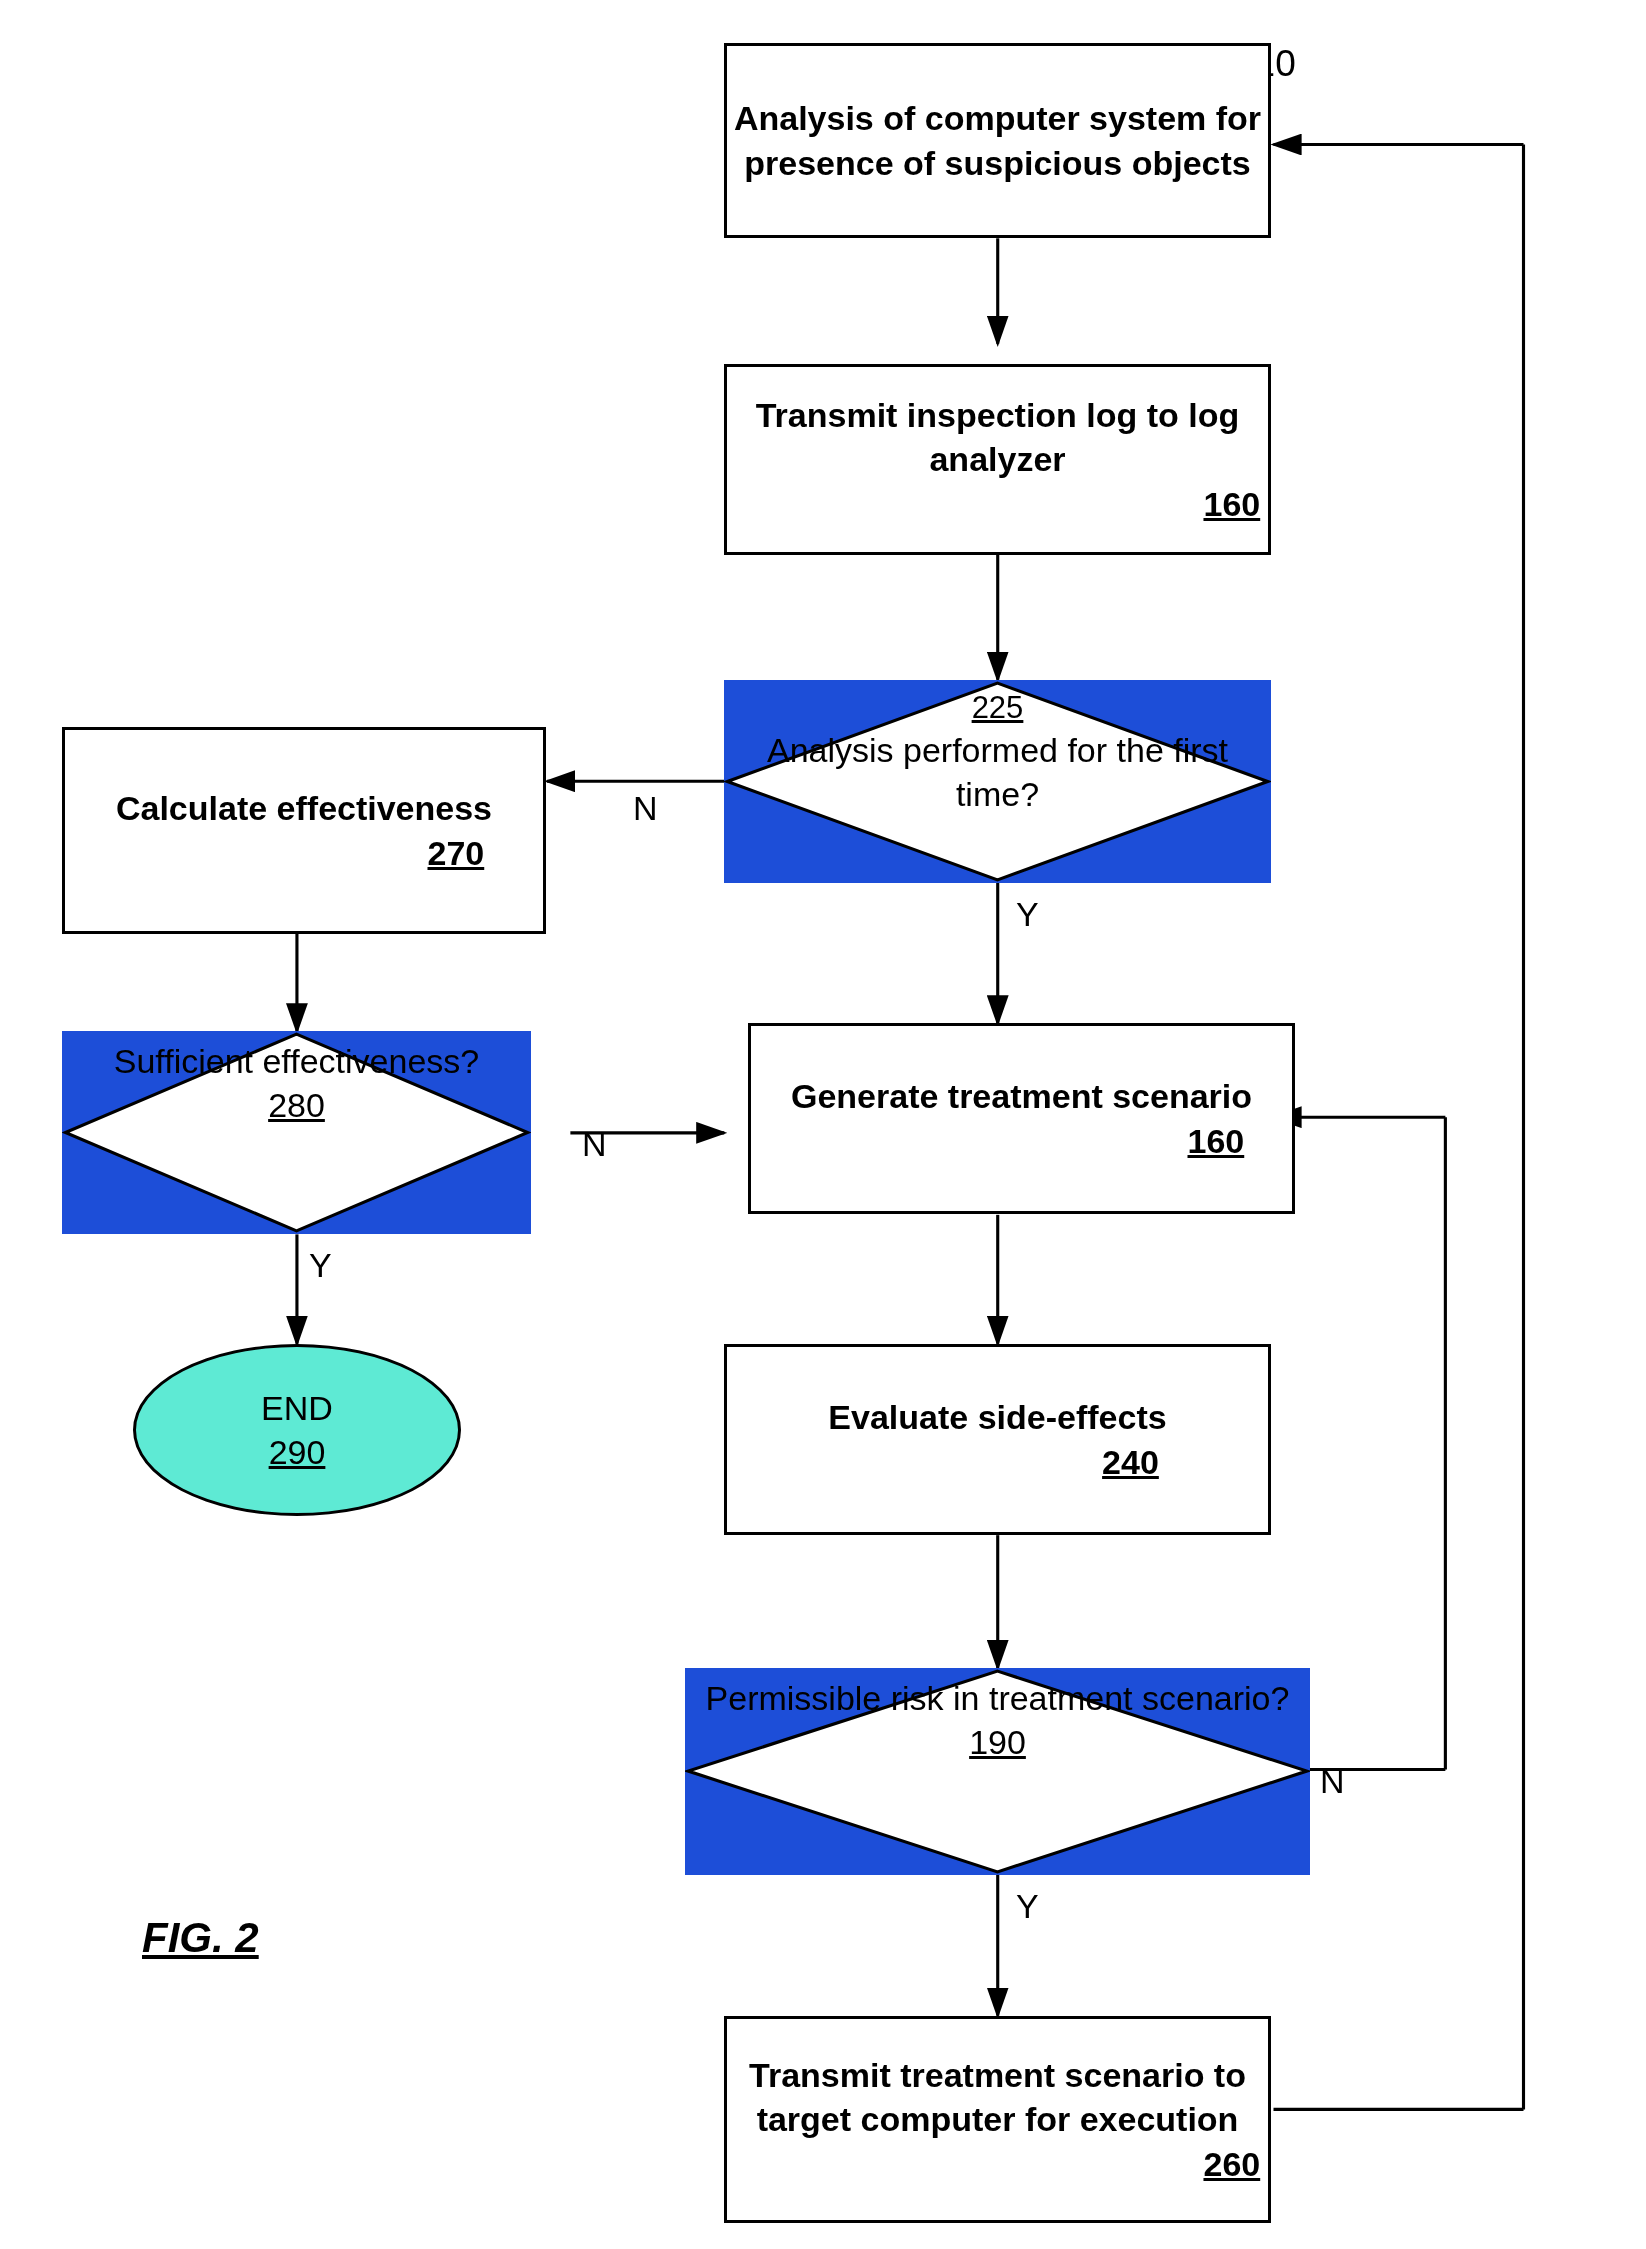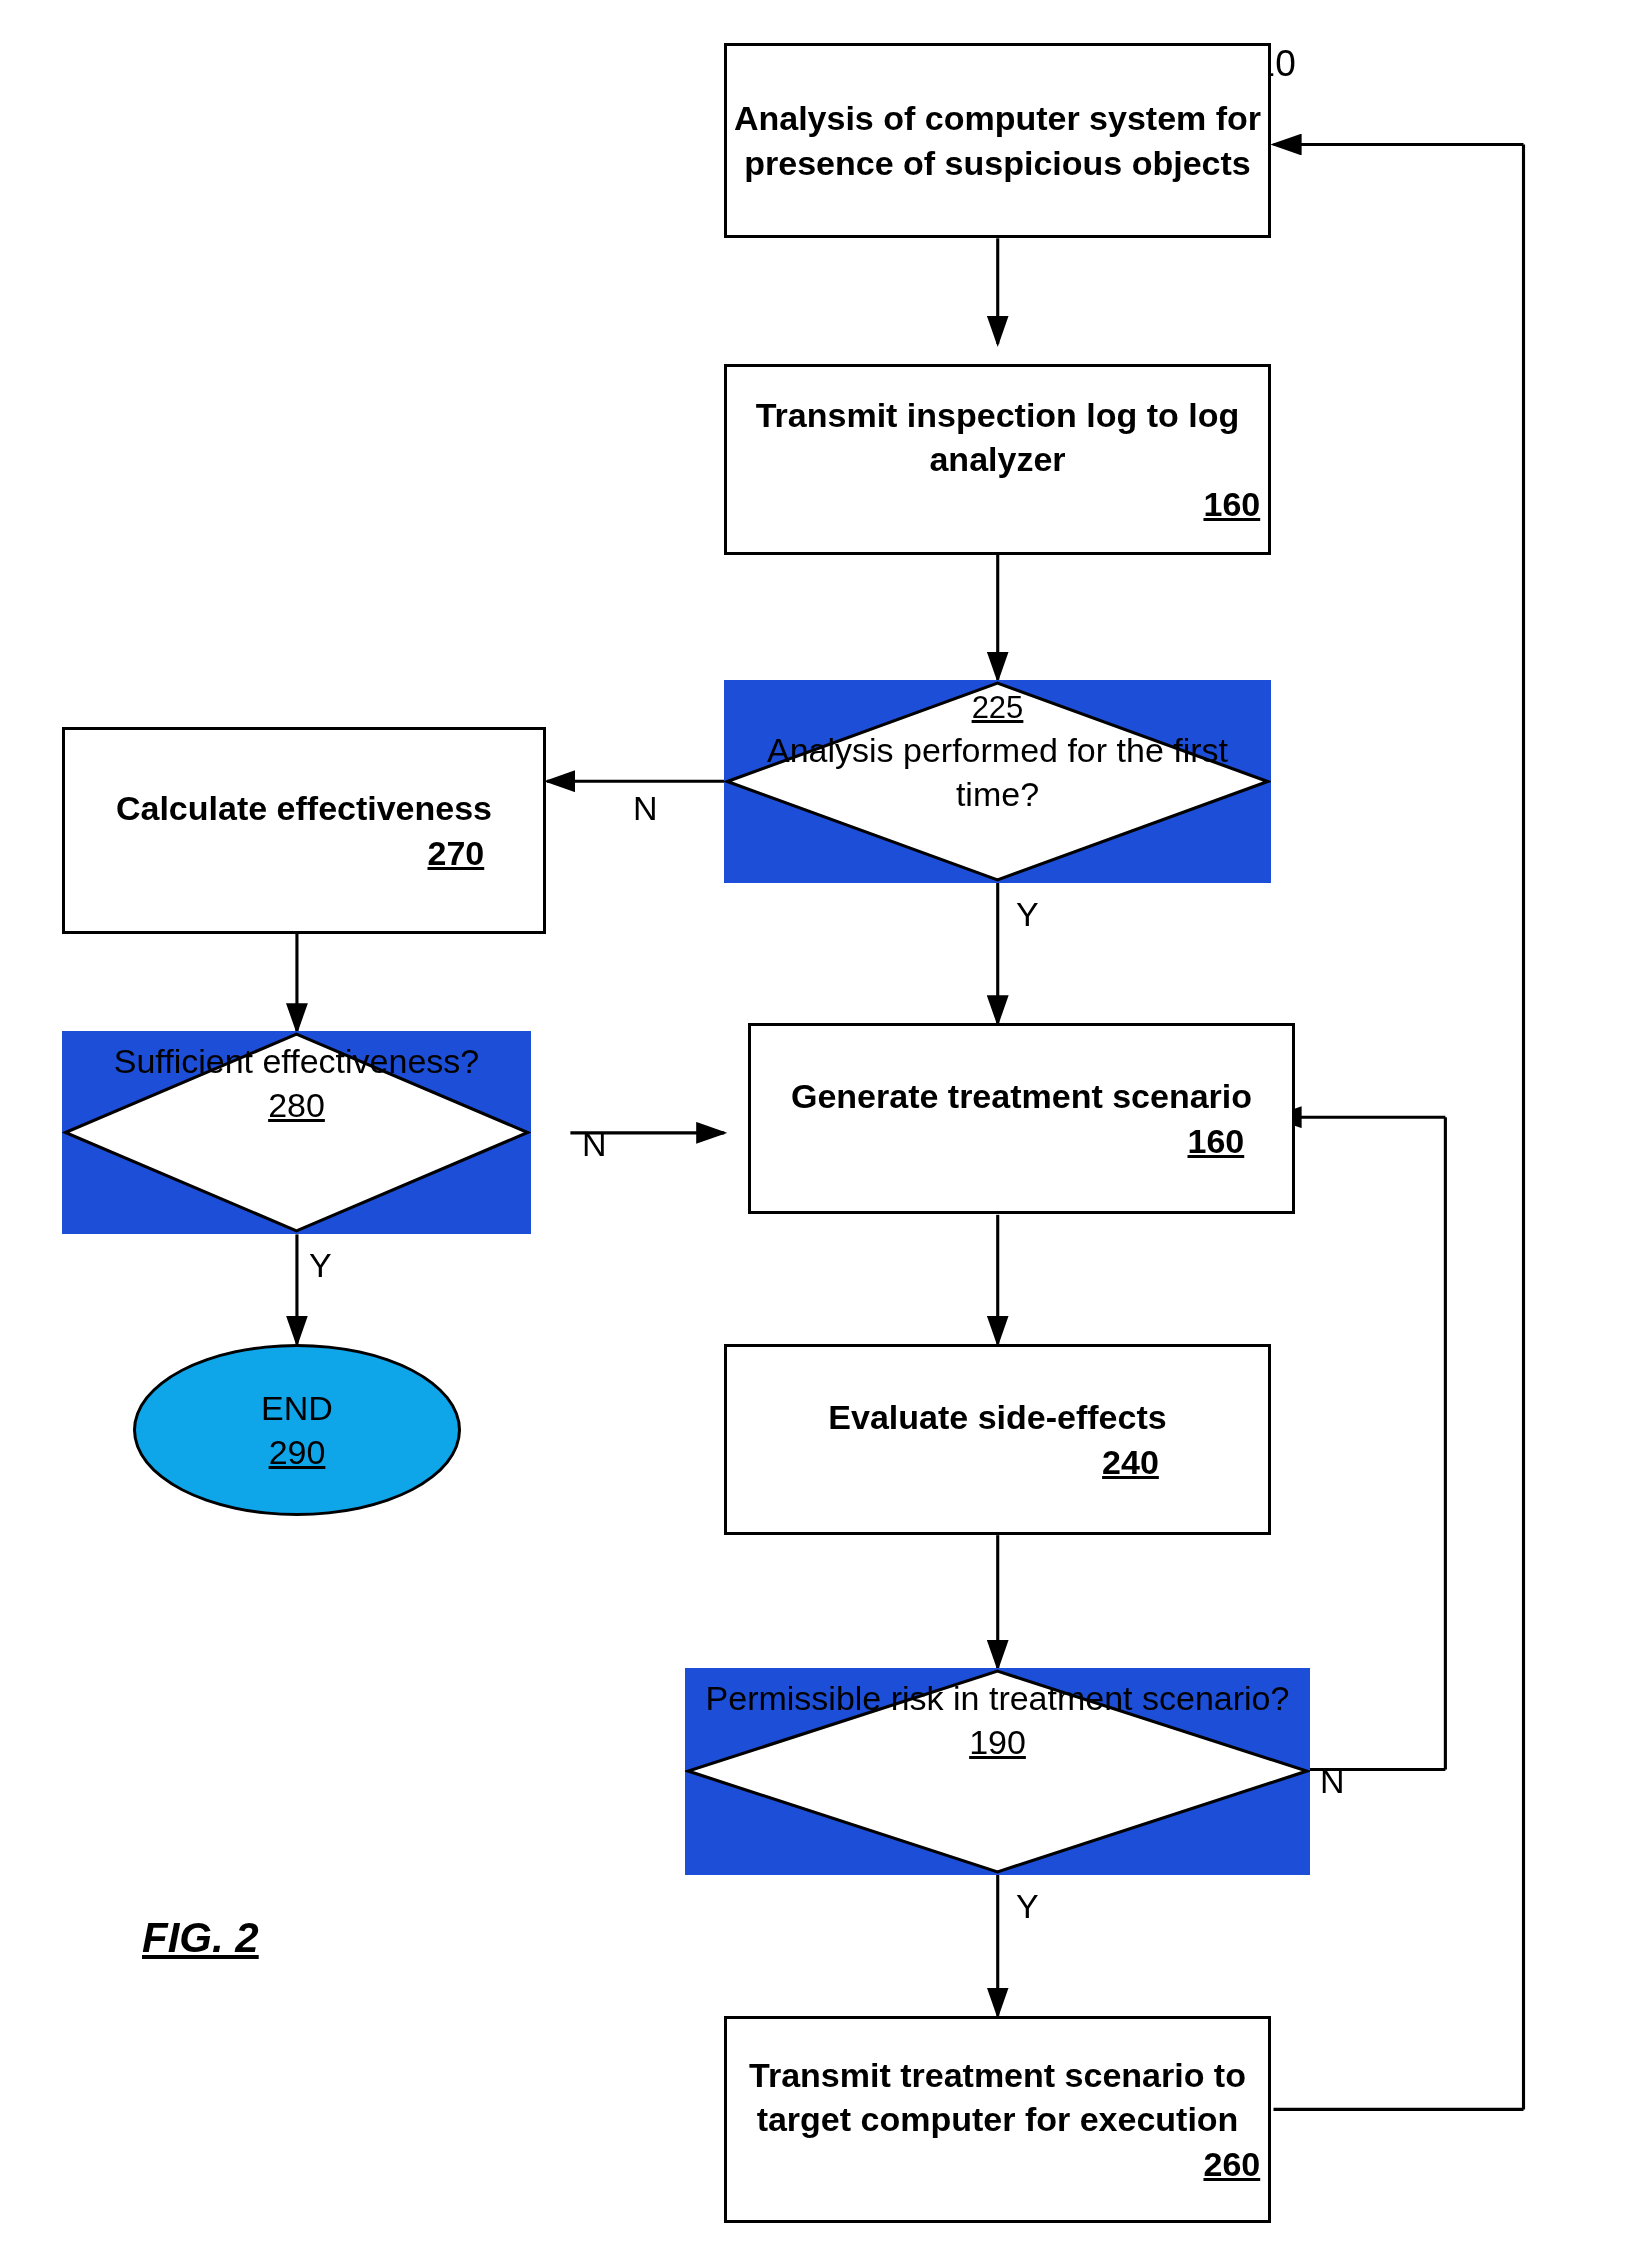--- a/index.html
+++ b/index.html
@@ -60,21 +60,21 @@
       position: relative;
       z-index: 2;
       text-align: center;
       font-size: 34px;
       line-height: 1.3;
     }
 
     .flow-oval {
       position: absolute;
       border: 3.1px solid #000;
-      background: #0ea5e9;
+      background: #5eead4;
       border-radius: 50%;
       display: flex;
       align-items: center;
       justify-content: center;
       text-align: center;
       font-size: 34px;
       line-height: 1.3;
     }
 
     .label-ref {

